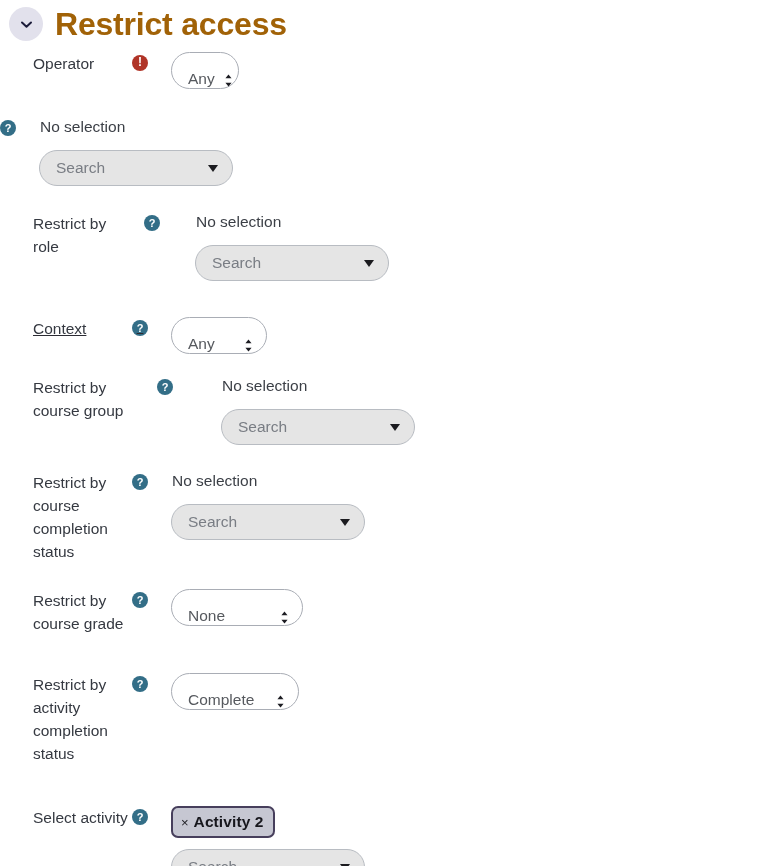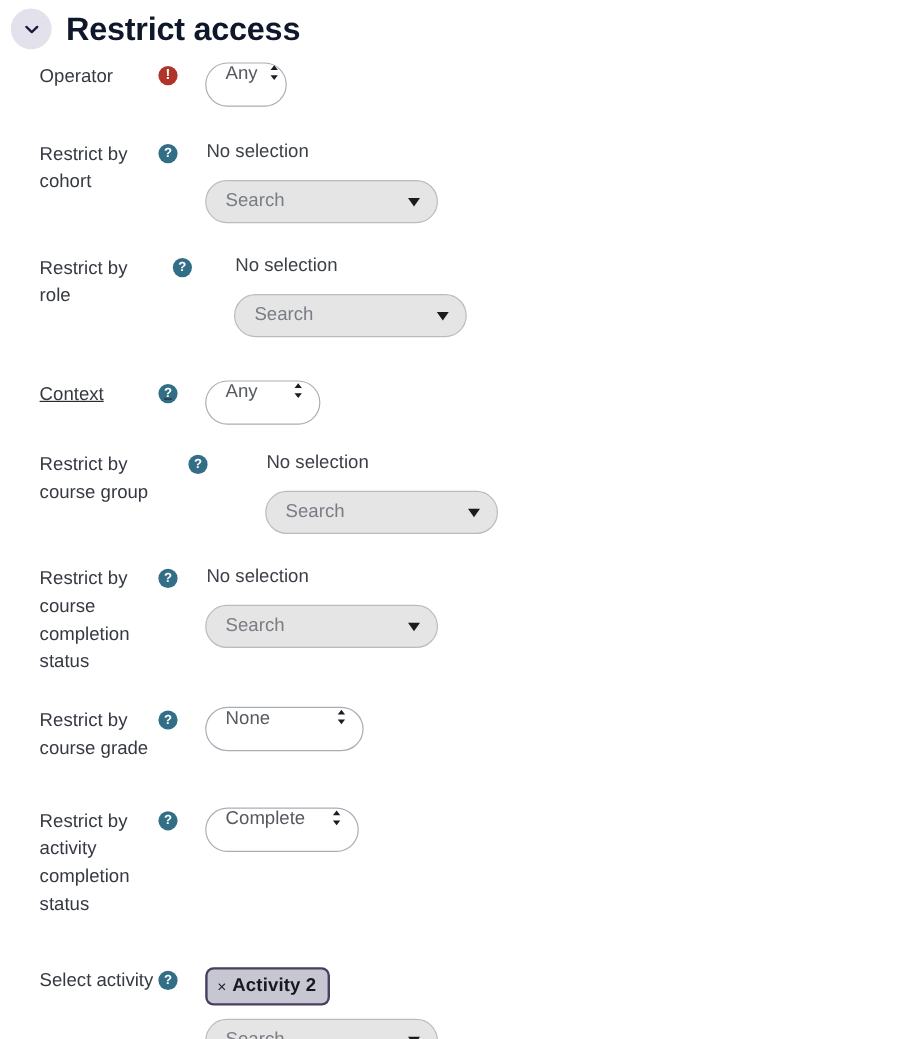--- a/index.html
+++ b/index.html
@@ -32,23 +32,23 @@
     border: none;
     display: flex;
     align-items: center;
     justify-content: center;
     cursor: pointer;
     flex: 0 0 auto;
     padding: 0;
   }
   .collapse-btn svg { display: block; }
   .section-title {
-    font-size: 27px;
+    font-size: 32px;
     font-weight: bold;
-    color: #0f172a;
+    color: #a16207;
     letter-spacing: -0.2px;
     margin-left: 12px;
     line-height: 1;
     white-space: nowrap;
   }
 
   
   .form {
     padding-top: 8px;
   }
@@ -104,21 +104,21 @@
     line-height: 15px;
     text-align: center;
     display: inline-block;
     user-select: none;
   }
 
   
   .select-box {
     position: relative;
     display: inline-flex;
-    align-items: flex-start;
+    align-items: flex-end;
     height: 37px;
     border: 1px solid #a9adb5;
     border-radius: 19px;
     background: #ffffff;
     box-sizing: border-box;
     padding: 0 13px 0 16px;
     cursor: pointer;
   }
   .select-box .sel-text {
     font-size: 15.5px;
@@ -231,21 +231,20 @@
           <svg width="9" height="15" viewBox="0 0 10 16" aria-hidden="true">
             <path d="M5 1.2 L8.4 5.6 L1.6 5.6 Z" fill="#1c1c22"></path>
             <path d="M5 14.8 L8.4 10.4 L1.6 10.4 Z" fill="#1c1c22"></path>
           </svg>
         </span>
       </div>
     </div>
   </div>
 
   <div class="form-row" style="margin-top:28px;">
-    <div class="label-col">Restrict by cohort</div>
     <div class="icon-col">
       <span class="help-icon">?</span>
     </div>
     <div class="control-col">
       <div class="no-selection">No selection</div>
       <div class="search-box">
         <span class="ph">Search</span>
         <span class="caret-down"></span>
       </div>
     </div>

